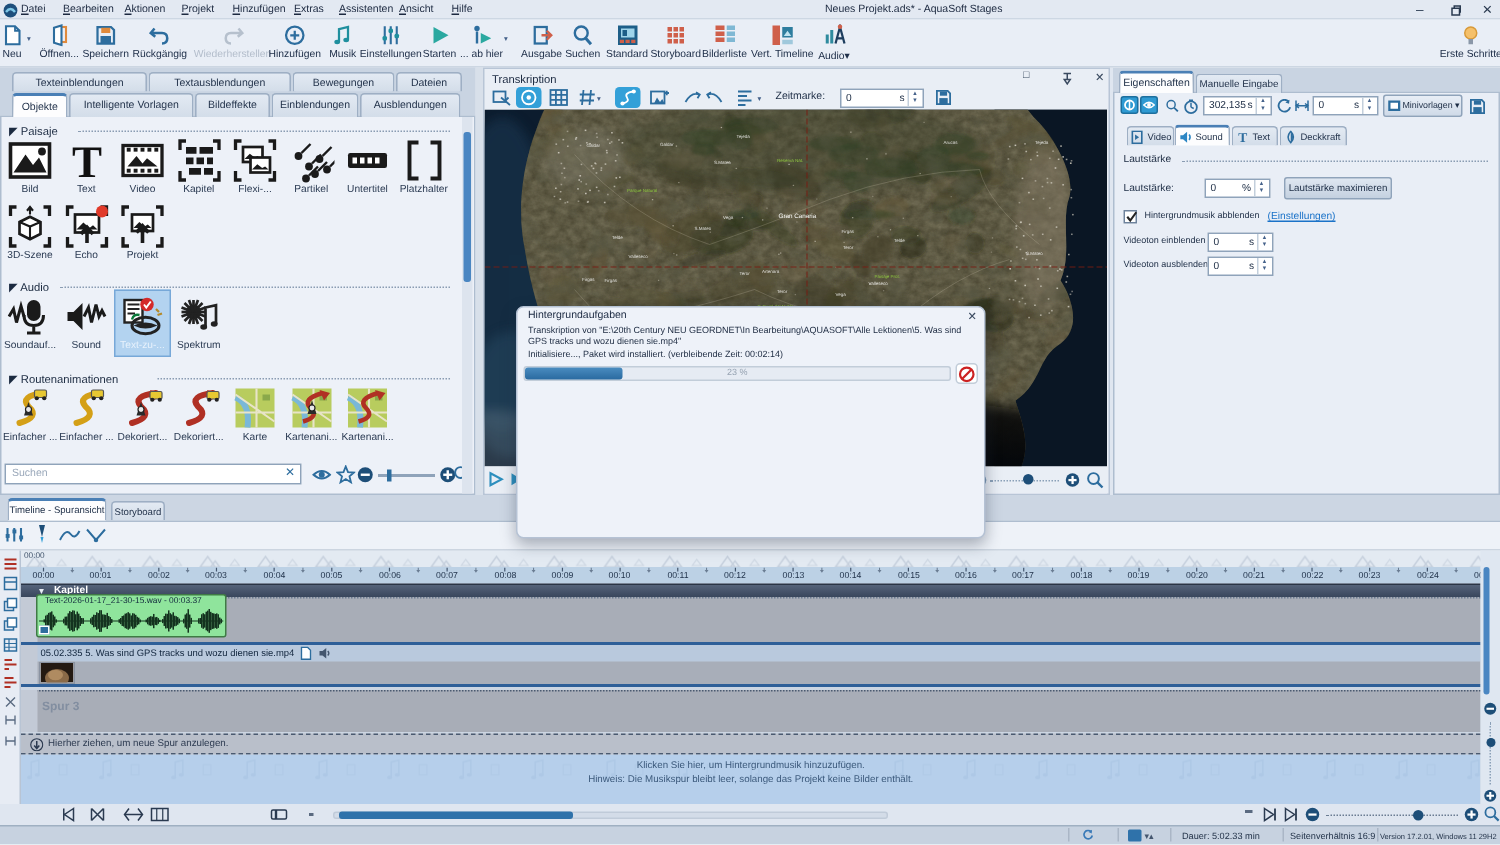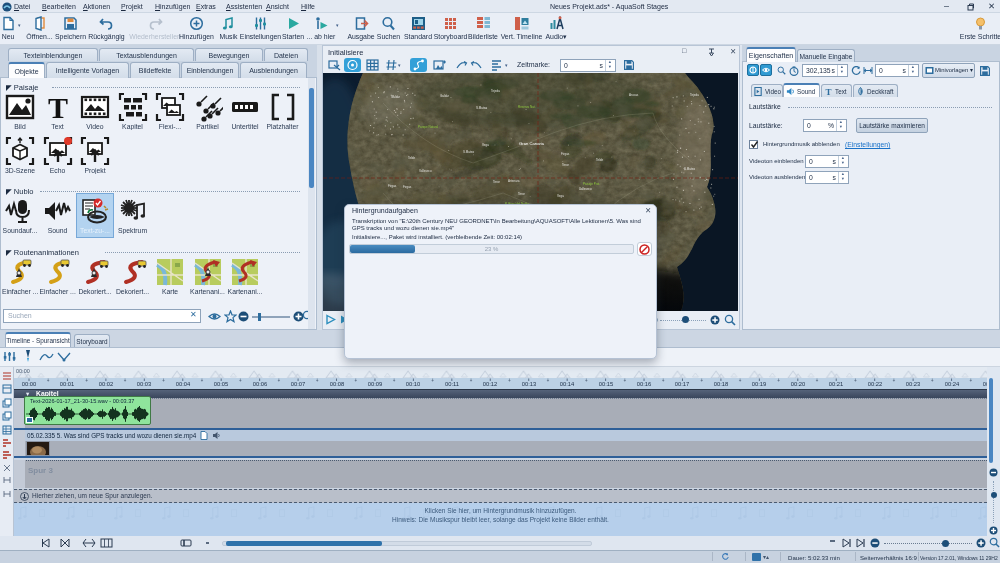--- a/index.html
+++ b/index.html
@@ -166,21 +166,21 @@
     <div class="tab" style="left:99px;top:48px;width:95px;height:13px;line-height:13px">Textausblendungen</div>
     <div class="tab" style="left:195px;top:48px;width:68px;height:13px;line-height:13px">Bewegungen</div>
     <div class="tab" style="left:264px;top:48px;width:44px;height:13px;line-height:13px">Dateien</div>
     <div class="tab act" style="left:8px;top:62px;width:37px;height:16px;line-height:15px">Objekte</div>
     <div class="tab" style="left:46px;top:62px;width:83px;height:16px;line-height:15px">Intelligente Vorlagen</div>
     <div class="tab" style="left:130px;top:62px;width:50px;height:16px;line-height:15px">Bildeffekte</div>
     <div class="tab" style="left:181px;top:62px;width:58px;height:16px;line-height:15px">Einblendungen</div>
     <div class="tab" style="left:240px;top:62px;width:67px;height:16px;line-height:15px">Ausblendungen</div>
     <div class="shead" style="left:6px;top:83px">◤ Paisaje</div>
     <div class="dash" style="left:52px;top:87px;width:248px"></div>
-    <div class="shead" style="left:6px;top:187px">◤ Nublo</div>
+    <div class="shead" style="left:6px;top:187px">◤ Audio</div>
     <div class="dash" style="left:40px;top:191px;width:260px"></div>
     <div class="shead" style="left:6px;top:248px">◤ Routenanimationen</div>
     <div class="dash" style="left:105px;top:252px;width:195px"></div>
     <svg class="abs" style="left:5px;top:92px" width="30" height="30" viewBox="0 0 30 30">
       <rect x="2" y="4" width="26" height="22" fill="#fff" stroke="#1a1a1a" stroke-width="2.4"></rect>
       <path d="M4 23 L12 11 L17 18 L21 13 L26 23 Z" fill="#1a1a1a"></path>
       <circle cx="23" cy="9" r="2.6" fill="#1a1a1a"></circle>
     </svg>
     <div class="olabel" style="left:2px;top:123px;width:36px;color:#2a3a52">Bild</div>
     <svg class="abs" style="left:42.5px;top:92px" width="30" height="30" viewBox="0 0 30 30">
@@ -398,21 +398,21 @@
       <rect x="2.5" y="4.7" width="6" height="1.6" fill="#fff"></rect>
       <rect x="4.7" y="2.5" width="1.6" height="6" fill="#fff"></rect>
     </svg>
     <svg class="abs" style="left:302px;top:310px" width="12" height="12" viewBox="0 0 12 12">
       <circle cx="5" cy="5" r="3.6" fill="none" stroke="#2d6d9e" stroke-width="1.3"></circle>
       <path d="M7.6 7.6 L11 11" stroke="#2d6d9e" stroke-width="1.6"></path>
     </svg>
     <div class="abs" style="left:308px;top:78px;width:7px;height:251px;background:#dde4ee"></div>
     <div class="abs" style="left:309px;top:88px;width:5px;height:100px;background:#4a86c2;border-radius:2px"></div>
     <div class="abs" style="left:322px;top:45px;width:418px;height:285px;background:#e9eef5;border:1px solid #b8c5d6"></div>
-    <div class="abs" style="left:328px;top:48px;font-size:7.5px;color:#1b2940">Initialisiere</div>
+    <div class="abs" style="left:328px;top:48px;font-size:7.5px;color:#1b2940">Transkription</div>
     <div class="abs" style="left:682px;top:47px;font-size:7px;color:#3a4a60">□</div>
     <svg class="abs" style="left:707px;top:48px" width="9" height="9">
       <path d="M2 1 H7 M4.5 1 V5 M2.5 5 H6.5 L4.5 8 Z" stroke="#3a4a60" stroke-width="1" fill="none"></path>
     </svg>
     <div class="abs" style="left:730px;top:47px;font-size:7.5px;color:#3a4a60">✕</div>
     <svg class="abs" style="left:328px;top:59px" width="13" height="12" viewBox="0 0 13 12">
       <rect x="1" y="2" width="8" height="7" stroke="#2d6d9e" stroke-width="1.2" fill="none"></rect>
       <path d="M6 6 L12 11 M9 8 L11 6" stroke="#2d6d9e" stroke-width="1.2" fill="none"></path>
     </svg>
     <div class="abs" style="left:344px;top:58px;width:17px;height:14px;background:#33a0d8;border-radius:3px"></div>

